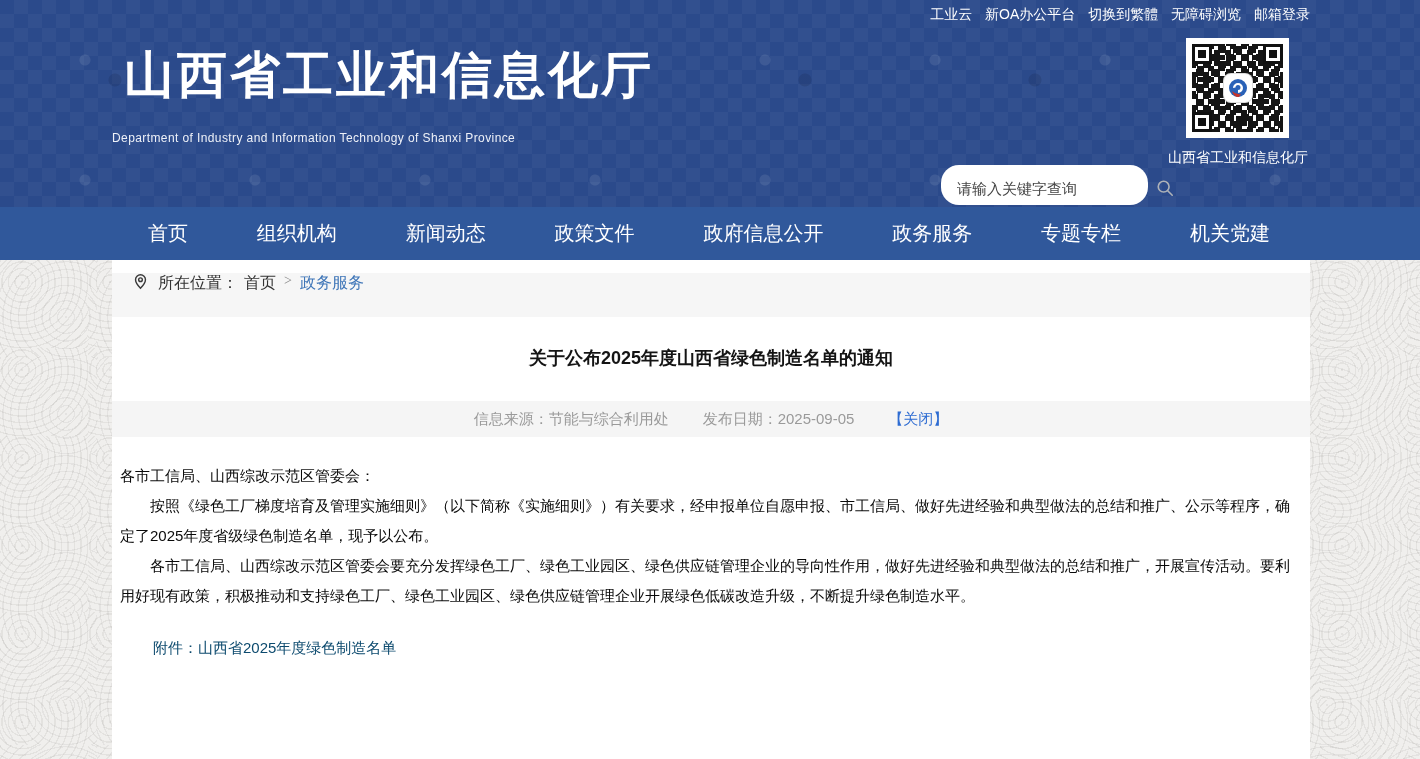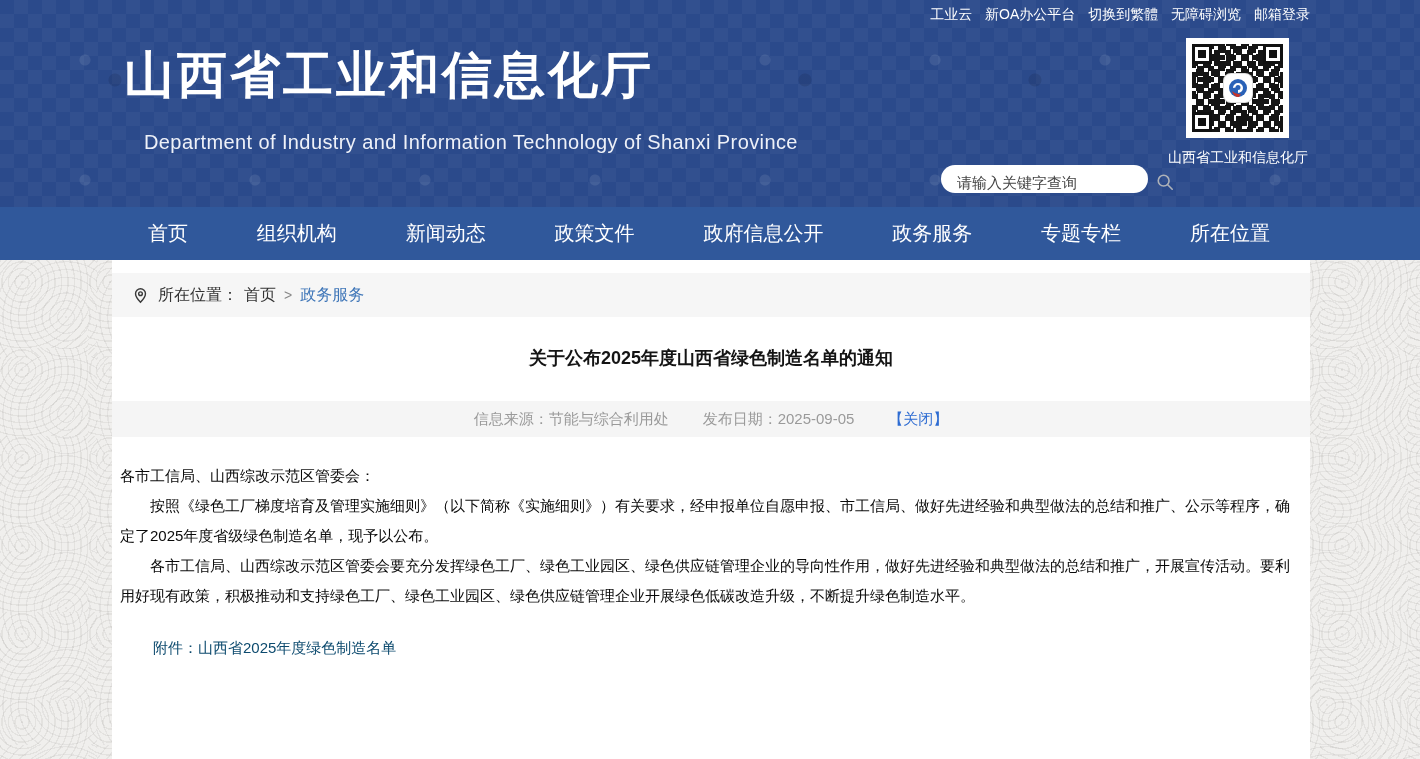--- a/index.html
+++ b/index.html
@@ -14,23 +14,23 @@
       radial-gradient(circle, rgba(255,255,255,0.09) 0 5px, rgba(0,0,0,0) 6px),
       radial-gradient(circle, rgba(15,25,55,0.16) 0 6px, rgba(0,0,0,0) 7px),
       repeating-conic-gradient(rgba(255,255,255,0.035) 0% 25%, rgba(0,0,0,0) 0% 50%);
     background-size:170px 120px, 230px 160px, 28px 28px;
     color:#fff;
   }
   .topbar{ position:absolute; top:6px; right:110px; font-size:14px; }
   .topbar a{ color:#fff; text-decoration:none; margin-left:9px; cursor:pointer; }
   .brand-title{ position:absolute; left:124px; top:42px; font-size:50px; font-weight:bold;
     letter-spacing:3px; color:#fff; }
-  .brand-sub{ position:absolute; left:144px; top:131px; font-size:20px; color:#eef1f8;
+  .brand-sub{ position:absolute; left:112px; top:131px; font-size:12px; color:#eef1f8;
     letter-spacing:0.4px; }
-  .search-pill{ position:absolute; left:941px; top:165px; width:207px; height:28px;
+  .search-pill{ position:absolute; left:941px; top:165px; width:207px; height:40px;
     background:#fff; border-radius:18px; display:flex; align-items:center; padding:6px 12px 0 16px; }
   .search-pill input{ flex:1; border:none; outline:none; background:transparent;
     font-size:15px; color:#333; font-family:inherit; }
   .search-pill input::placeholder{ color:#444; opacity:1; }
   .search-icon{ width:18px; height:18px; flex:0 0 auto; }
 
   
   .qr{ position:absolute; left:1186px; top:38px; width:103px; height:100px; background:#fff;
     padding:6px; }
   .qr-noise{ position:relative; width:100%; height:100%;
@@ -59,21 +59,21 @@
   .page-bg{ position:relative; width:1420px; height:499px;
     background-color:#f0efed;
     background-image:
       repeating-radial-gradient(circle at 22px 22px, rgba(110,108,100,0.10) 0 1.3px, rgba(0,0,0,0) 1.3px 6.5px),
       repeating-radial-gradient(circle at 66px 57px, rgba(110,108,100,0.09) 0 1.3px, rgba(0,0,0,0) 1.3px 7.8px);
     background-size:88px 88px, 97px 97px; }
 
   .content{ position:absolute; left:112px; top:0; width:1198px; height:499px; background:#fff; }
 
   .crumb-strip{ margin-top:13px; height:44px; background:#f6f6f6; display:flex;
-    align-items:center; padding-left:20px; font-size:16px; color:#333; }
+    align-items:flex-start; padding-left:20px; font-size:16px; color:#333;font-family:Liberation Serif, serif; }
   .crumb-strip .pin{ width:17px; height:17px; margin-right:9px; }
   .crumb-strip a{ text-decoration:none; color:#333; cursor:pointer; }
   .crumb-strip a.current{ color:#3f76b8; }
   .crumb-sep{ margin:0 8px; color:#888; font-size:14px; }
   .crumb-label{ margin-right:6px; }
 
   .article-title{ padding:29px 30px 0; text-align:center; font-size:18px; font-weight:bold;
     color:#141414; height:84px; }
 
   .meta-strip{ height:36px; background:#f5f5f5; display:flex; align-items:center;
@@ -136,21 +136,21 @@
 
 <nav class="main-nav">
   <ul>
     <li>首页</li>
     <li>组织机构</li>
     <li>新闻动态</li>
     <li>政策文件</li>
     <li>政府信息公开</li>
     <li>政务服务</li>
     <li>专题专栏</li>
-    <li>所在位置</li>
+    <li>机关党建</li>
   </ul>
 </nav>
 
 <div class="page-bg">
   <main class="content">
 
     <div class="crumb-strip">
       <svg class="pin" viewBox="0 0 24 24">
         <path d="M12 2.5a7 7 0 0 0-7 7c0 4.8 7 12 7 12s7-7.2 7-12a7 7 0 0 0-7-7z" fill="none" stroke="#3a3a3a" stroke-width="2"></path>
         <circle cx="12" cy="9.5" r="2.6" fill="none" stroke="#3a3a3a" stroke-width="2"></circle>

